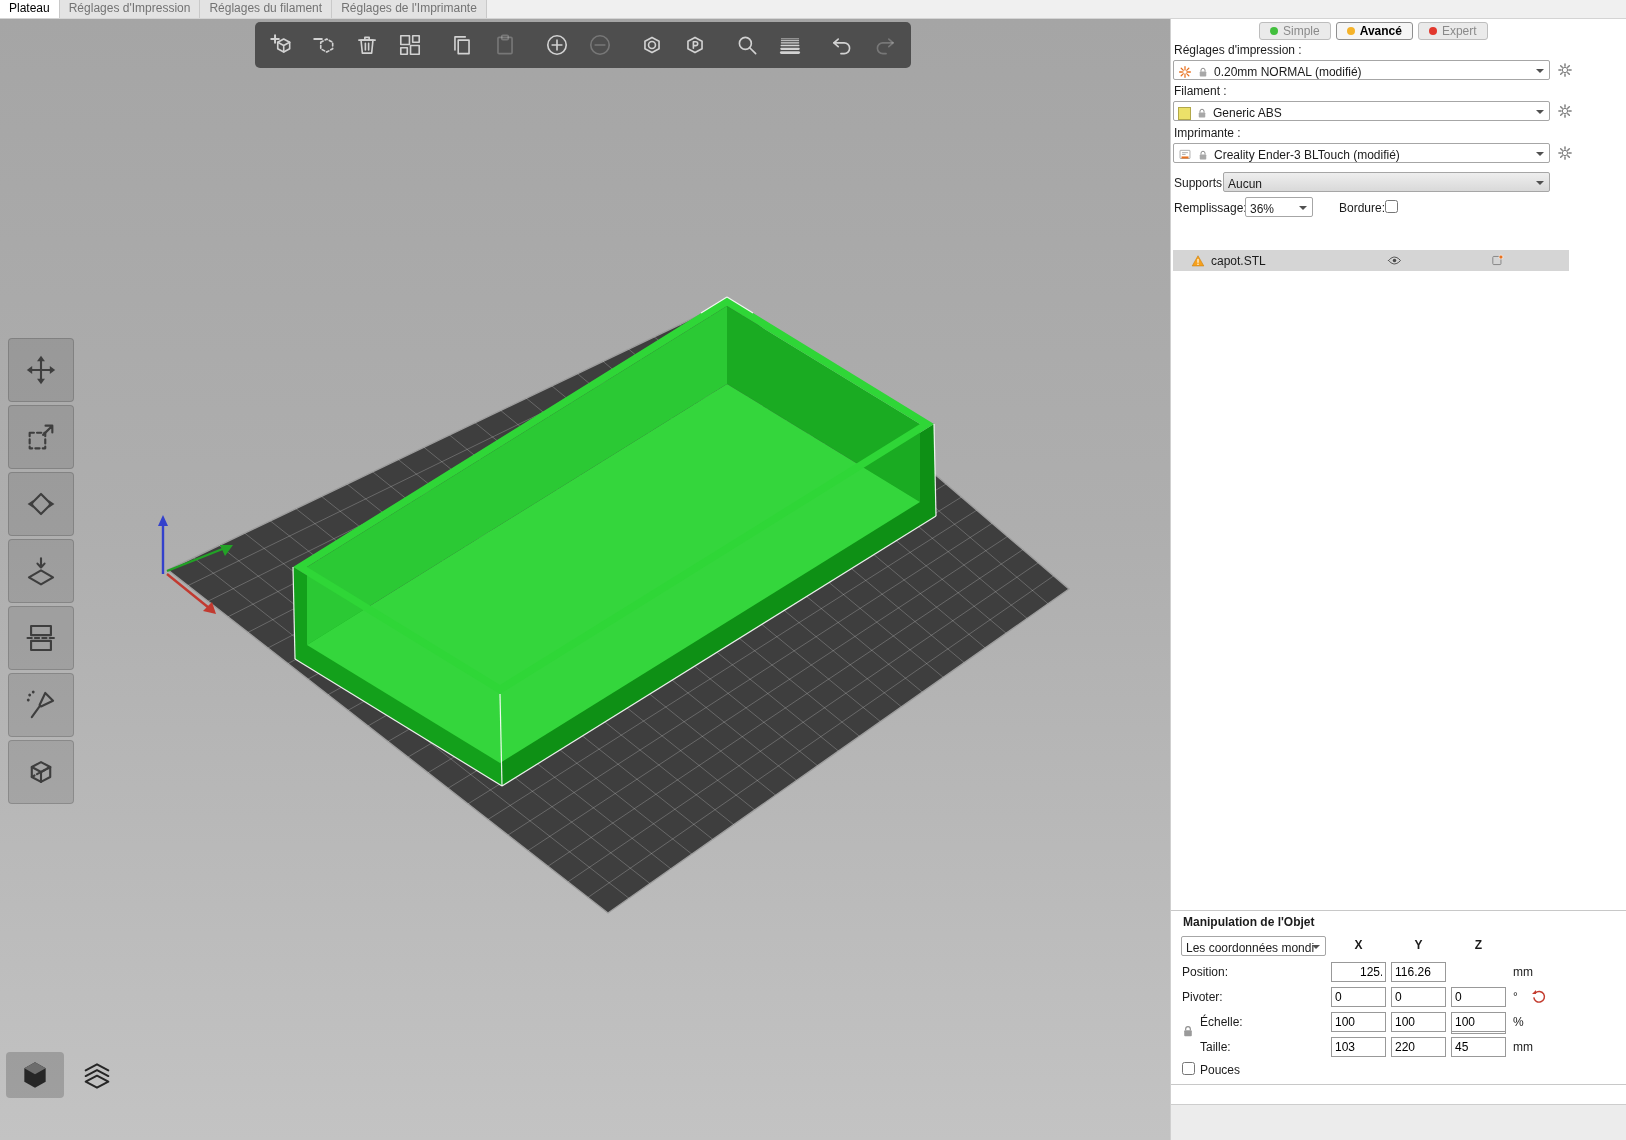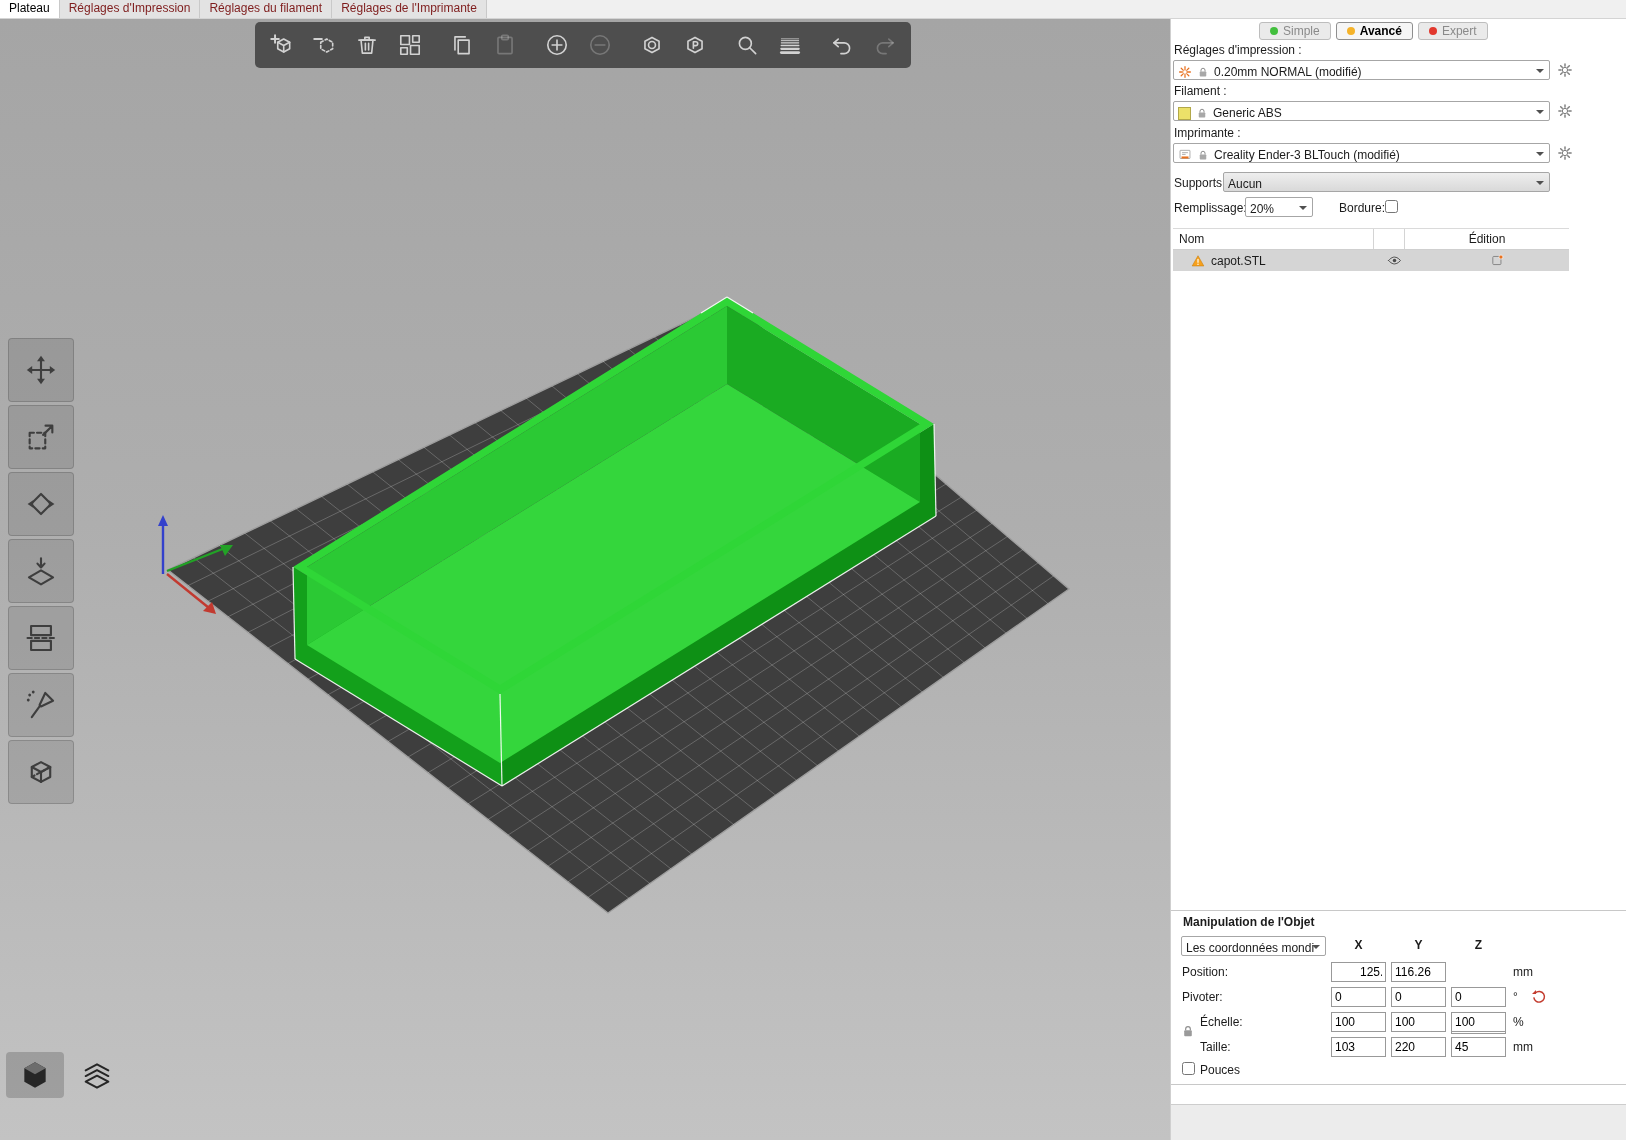--- a/index.html
+++ b/index.html
@@ -1,20 +1,20 @@
 <!DOCTYPE html>
 <html><head>
 <meta charset="utf-8">
 <style>
   html,body{margin:0;padding:0;}
   body{width:1626px;height:1140px;overflow:hidden;font-family:"Liberation Sans",sans-serif;font-size:12px;color:#1b1b1b;background:#fff;}
   .app{position:relative;width:1626px;height:1140px;}
   
   .tabbar{position:absolute;top:0;left:0;width:100%;height:18px;background:#f0f0f0;border-bottom:1px solid #d4d4d4;display:flex;z-index:5;}
-  .tab{height:18px;line-height:17px;padding:0 9px;border-right:1px solid #c9c9c9;background:#e3e3e3;color:#7f1d1d;white-space:nowrap;}
+  .tab{height:18px;line-height:17px;padding:0 9px;border-right:1px solid #c9c9c9;background:#e3e3e3;color:#737373;white-space:nowrap;}
   .tab.active{background:#fff;color:#000;}
   
   .viewport{position:absolute;top:18px;left:0;width:1170px;height:1122px;background:linear-gradient(180deg,#a5a5a5 0%,#aeaeae 45%,#c3c3c3 100%);overflow:hidden;}
   #scene{position:absolute;top:-18px;left:0;}
   .top-toolbar{position:absolute;left:255px;top:4px;height:46px;display:flex;align-items:center;gap:3px;padding:0 6px;background:rgba(58,58,58,.82);border-radius:5px;}
   .tbtn{width:40px;height:38px;display:flex;align-items:center;justify-content:center;color:#d2d2d2;border-radius:3px;}
   .tbtn.gap{margin-left:9px;}
   .tbtn.disabled{color:rgba(215,215,215,.30);}
   .left-toolbar{position:absolute;left:8px;top:320px;display:flex;flex-direction:column;gap:3px;}
   .ltbtn{width:64px;height:62px;display:flex;align-items:center;justify-content:center;color:#3e3e3e;background:rgba(0,0,0,.10);border:1px solid rgba(0,0,0,.16);border-radius:4px;}
@@ -434,31 +434,26 @@
       </button>
 
     <div class="flabel" style="top:158px">Supports:</div>
     <div class="combo gray" style="left:52px;top:154px;width:327px">
       <span>Aucun</span>
       <span class="caret"></span>
     </div>
 
     <div class="flabel" style="top:183px">Remplissage:</div>
     <div class="combo" style="left:74px;top:179px;width:68px">
-      <span>20%</span>
+      <span>36%</span>
       <span class="caret"></span>
     </div>
     <div class="flabel" style="left:168px;top:183px">Bordure:</div>
     <input type="checkbox" class="cb" style="left: 214px; top: 182px;">
 
-    <div class="objhead">
-      <div class="c1">Nom</div>
-      <div class="c2"></div>
-      <div class="c3">Édition</div>
-    </div>
     <div class="objrow">
       <span class="warn">
           <svg width="14" height="14" viewBox="0 0 24 24">
             <path d="M12 3 22 20.5H2z" fill="#f7a11c" stroke="#c87e0e"></path>
             <rect x="11" y="8.5" width="2" height="6.5" fill="#fff"></rect>
             <rect x="11" y="16.6" width="2" height="2.2" fill="#fff"></rect>
           </svg>
         </span>
       <span class="oname">capot.STL</span>
       <span class="eye">

